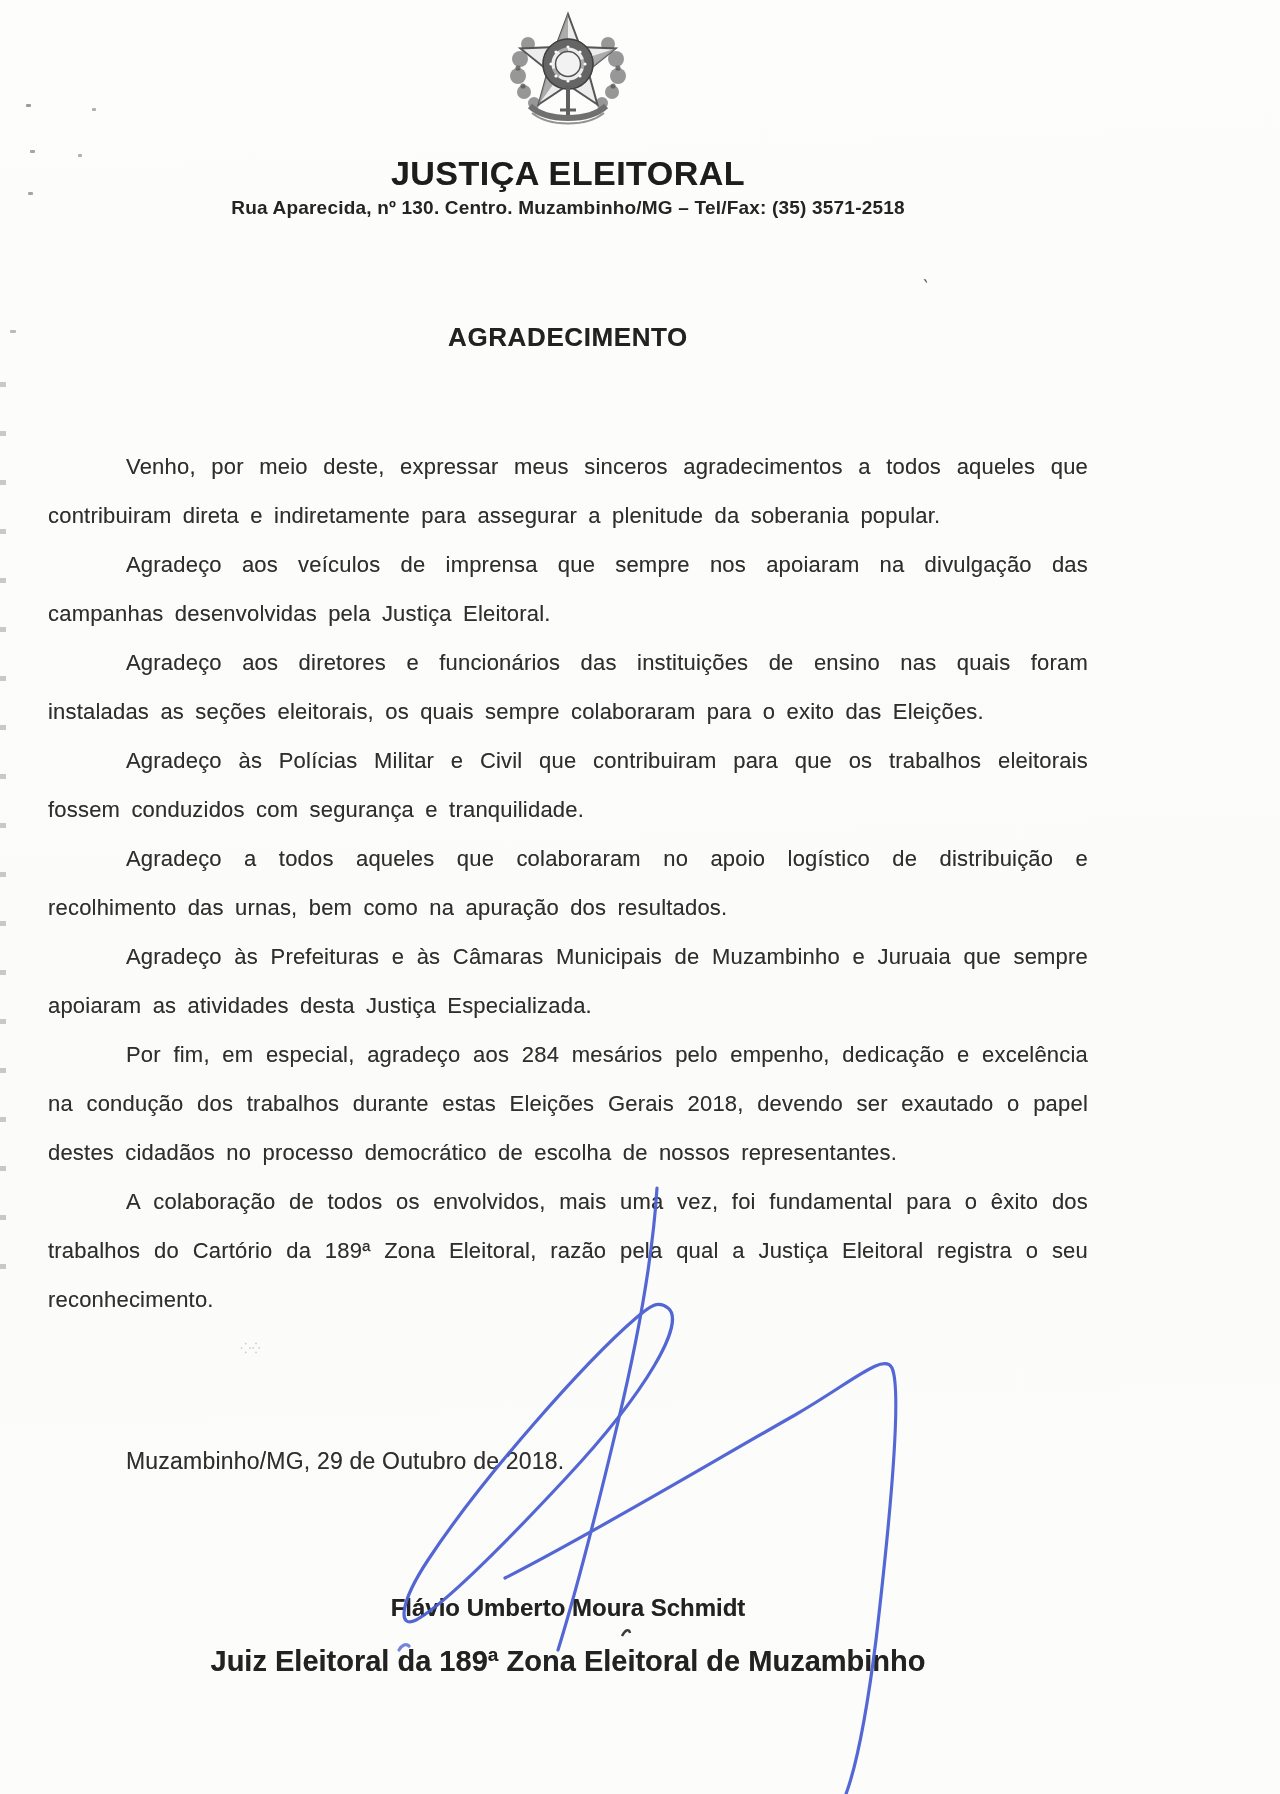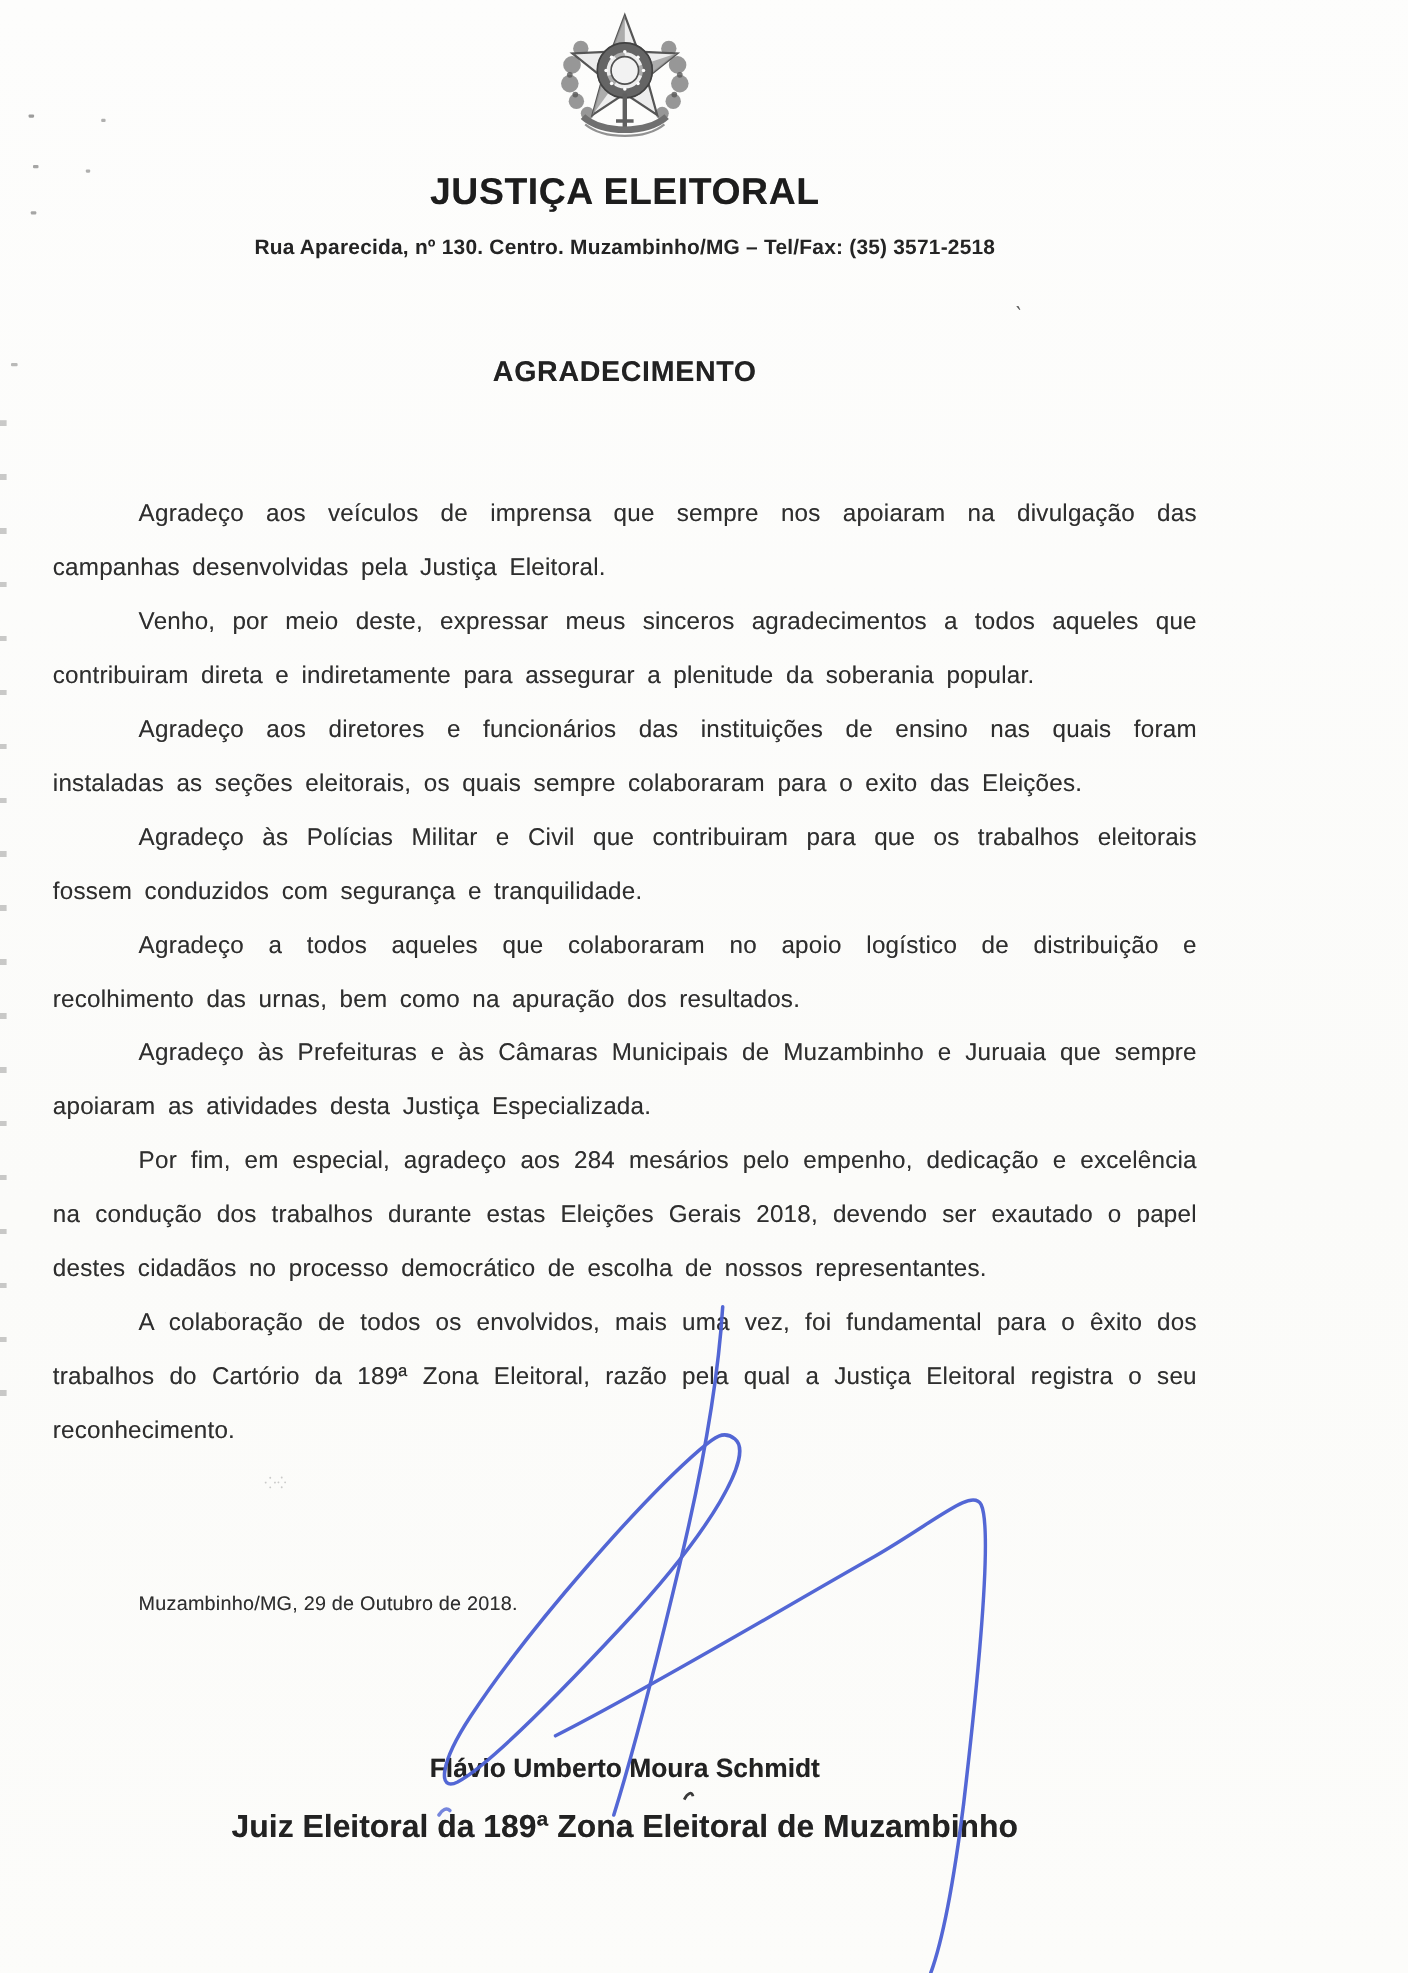--- a/index.html
+++ b/index.html
@@ -20,21 +20,21 @@
     font-size:34px;font-weight:bold;color:#1d1d1d;
     letter-spacing:.5px;margin-top:18px;
     text-shadow:0 0 .6px rgba(20,20,20,.45);
   }
   .zone-title{
     font-size:29px;font-weight:bold;color:#202020;
     margin-top:3px;text-shadow:0 0 .5px rgba(20,20,20,.4);
   }
   .address-line{
     font-size:19px;font-weight:bold;color:#242424;
-    margin-top:21px;letter-spacing:.2px;
+    margin-top:4px;letter-spacing:.2px;
   }
 
   
   .doc-title{
     top:322px;text-align:center;
     font-size:26px;font-weight:bold;letter-spacing:.6px;color:#222;
     text-shadow:0 0 .5px rgba(20,20,20,.4);
   }
 
   
@@ -42,21 +42,21 @@
   .body-text p{
     margin:0;
     font-size:22px;line-height:49px;
     text-align:justify;text-indent:78px;
     word-spacing:5px;letter-spacing:.2px;
     color:#2e2e2e;
     text-shadow:0 0 .4px rgba(30,30,30,.35);
   }
   .date-line{
     position:absolute;left:126px;top:1448px;
-    font-size:18px;color:#2e2e2e;letter-spacing:.2px;
+    font-size:23px;color:#2e2e2e;letter-spacing:.2px;
     text-shadow:0 0 .4px rgba(30,30,30,.35);
   }
   .sig-name{
     top:1594px;text-align:center;
     font-size:24px;font-weight:bold;color:#222;
     text-shadow:0 0 .5px rgba(20,20,20,.4);
   }
   .sig-role{
     top:1645px;text-align:center;
     font-size:29px;font-weight:bold;color:#222;
@@ -136,22 +136,22 @@
         <path d="M30 107 C 47 121, 85 121, 102 107" fill="none" stroke="#8a8a8a" stroke-width="2"></path>
       </svg>
     </span>
     <div class="org-title">JUSTIÇA ELEITORAL</div>
     <div class="address-line">Rua Aparecida, nº 130. Centro. Muzambinho/MG – Tel/Fax: (35) 3571-2518</div>
   </header>
 
   <div class="content-col doc-title" style="position:absolute;">AGRADECIMENTO</div>
 
   <main class="content-col body-text" style="position:absolute;">
+    <p>Venho, por meio deste, expressar meus sinceros agradecimentos a todos aqueles que contribuiram direta e indiretamente para assegurar a plenitude da soberania popular.</p>
     <p>Agradeço aos veículos de imprensa que sempre nos apoiaram na divulgação das campanhas desenvolvidas pela Justiça Eleitoral.</p>
-    <p>Venho, por meio deste, expressar meus sinceros agradecimentos a todos aqueles que contribuiram direta e indiretamente para assegurar a plenitude da soberania popular.</p>
     <p>Agradeço aos diretores e funcionários das instituições de ensino nas quais foram instaladas as seções eleitorais, os quais sempre colaboraram para o exito das Eleições.</p>
     <p>Agradeço às Polícias Militar e Civil que contribuiram para que os trabalhos eleitorais fossem conduzidos com segurança e tranquilidade.</p>
     <p>Agradeço a todos aqueles que colaboraram no apoio logístico de distribuição e recolhimento das urnas, bem como na apuração dos resultados.</p>
     <p>Agradeço às Prefeituras e às Câmaras Municipais de Muzambinho e Juruaia que sempre apoiaram as atividades desta Justiça Especializada.</p>
     <p>Por fim, em especial, agradeço aos 284 mesários pelo empenho, dedicação e excelência na condução dos trabalhos durante estas Eleições Gerais 2018, devendo ser exautado o papel destes cidadãos no processo democrático de escolha de nossos representantes.</p>
     <p>A colaboração de todos os envolvidos, mais uma vez, foi fundamental para o êxito dos trabalhos do Cartório da 189ª Zona Eleitoral, razão pela qual a Justiça Eleitoral registra o seu reconhecimento.</p>
   </main>
 
   <div class="date-line">Muzambinho/MG, 29 de Outubro de 2018.</div>
 

